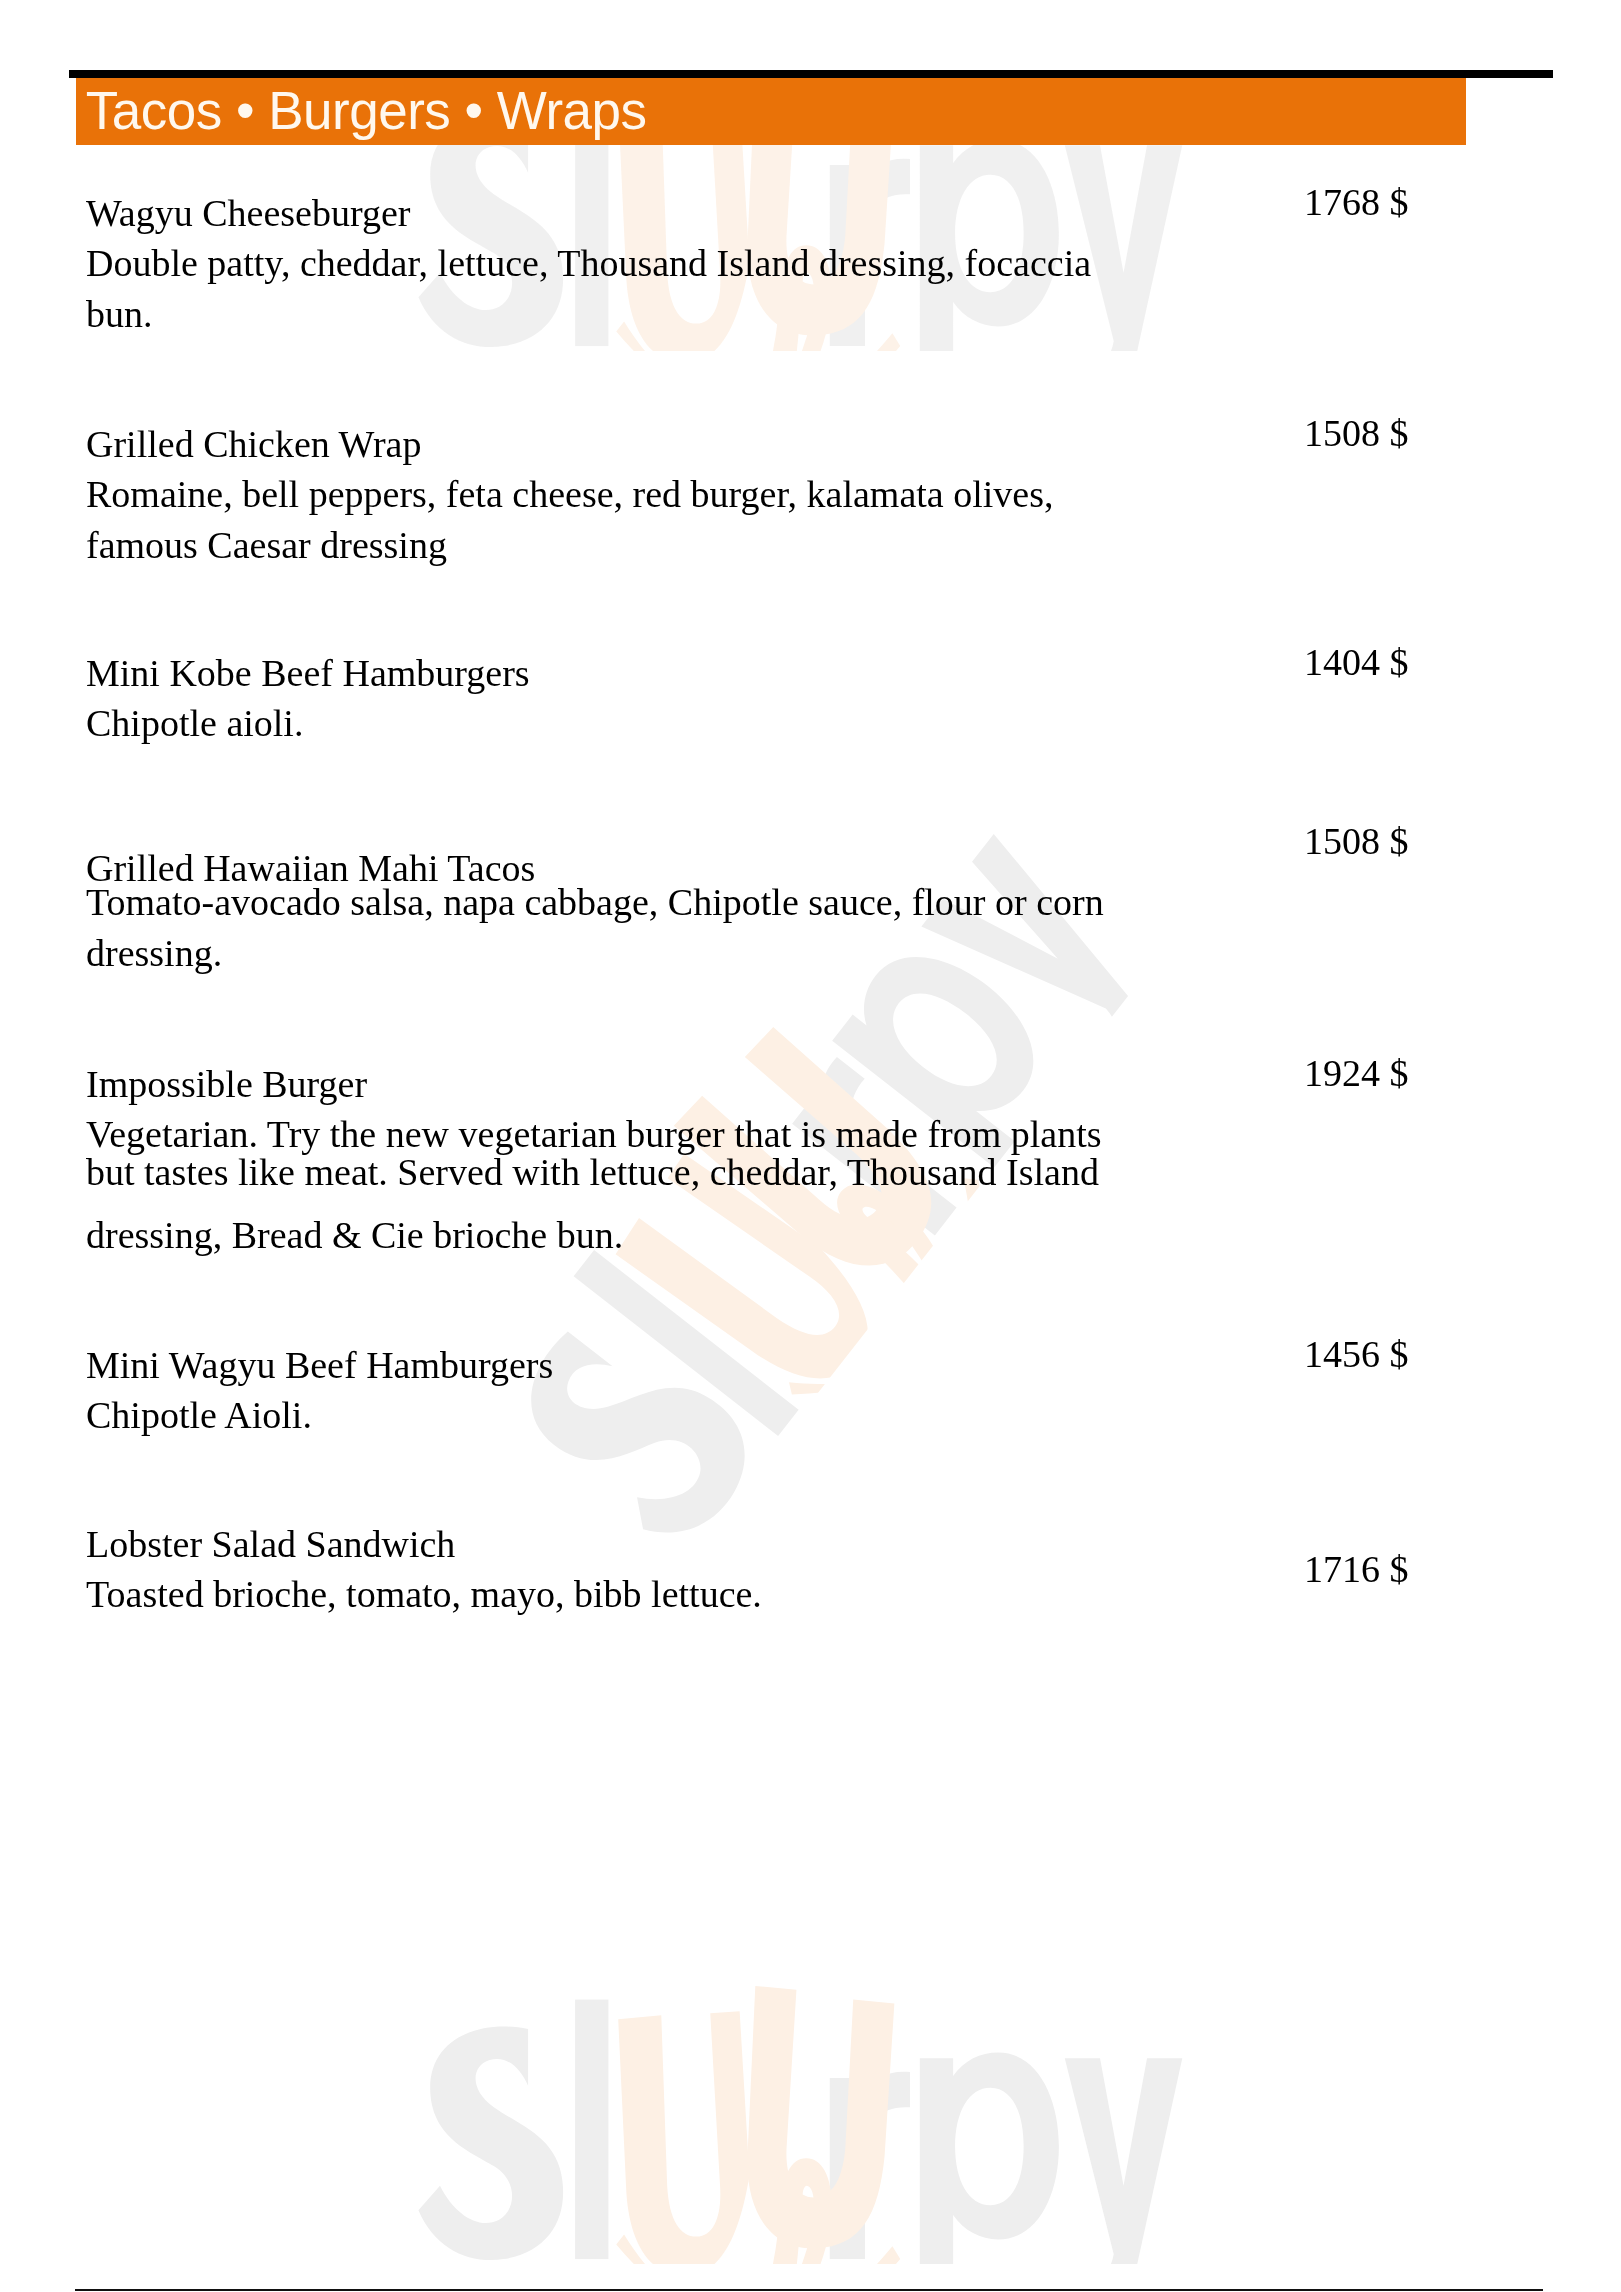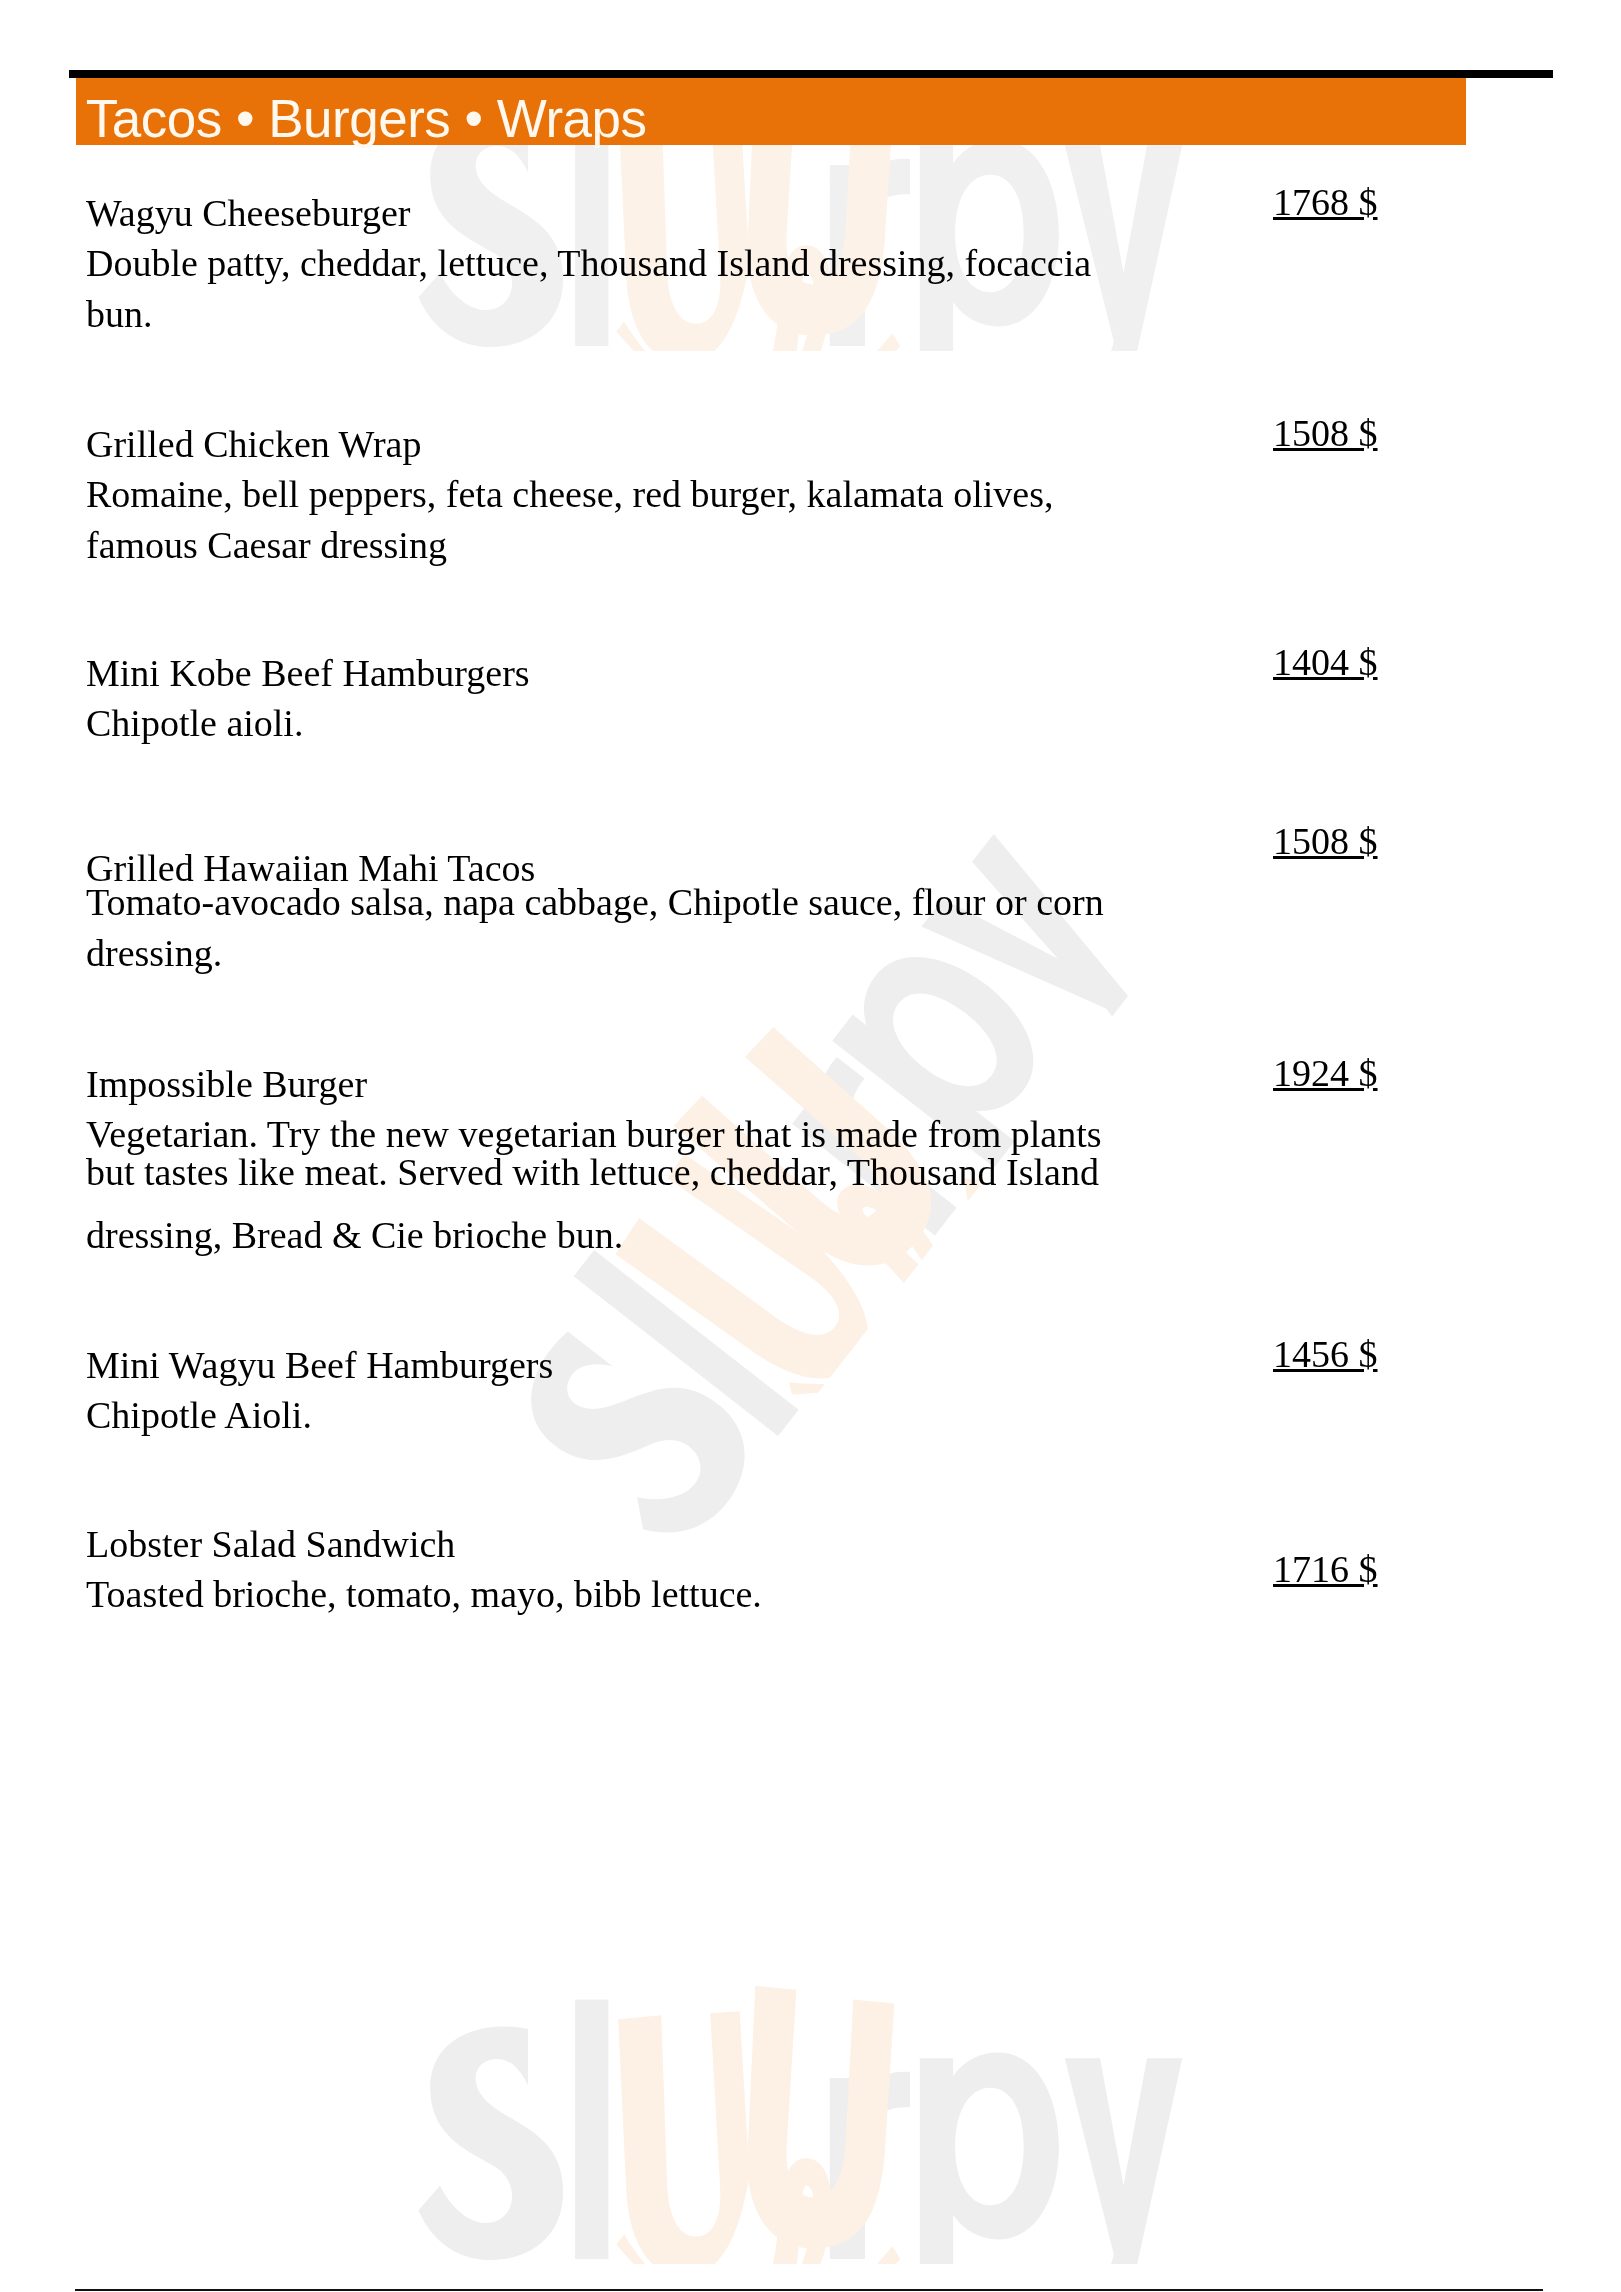--- a/index.html
+++ b/index.html
@@ -87,27 +87,26 @@
       left: 0;
       font-family: "Liberation Serif", serif;
       font-size: 38px;
       line-height: 50px;
       color: #000000;
       white-space: nowrap;
       margin-top: 11px;
     }
     .item-price {
       position: absolute;
-      left: 1187px;
+      left: 1218px;
       font-family: "Liberation Serif", serif;
       font-size: 38px;
       line-height: 50px;
       color: #000000;
       white-space: nowrap;
-      text-decoration: underline;
     }
   </style>
 </head>
 <body>
 
 <div class="watermark wm-top">
   <svg viewBox="0 0 830 290" xmlns="http://www.w3.org/2000/svg">
     <g fill="#EEEEEE">
 
       <path d="M120 50 C70 40 20 60 20 110 C20 160 60 175 85 190 C110 205 108 235 90 245 C70 255 45 240 30 210 L8 235 C25 275 60 290 95 285 C140 278 160 245 155 205 C150 160 110 148 85 130 C60 112 62 88 80 82 C98 76 112 90 120 108 Z"></path>
@@ -175,21 +174,21 @@
       <path d="M352 6 L394 10 L384 170 C382 200 392 222 412 222 C432 222 442 200 444 170 L452 20 L494 24 L484 180 C478 240 460 272 414 274 C370 276 342 240 344 180 Z"></path>
 
       <path d="M210 410 C260 470 320 505 380 500 C430 495 470 460 500 425 L492 412 C462 448 430 478 392 482 C420 440 430 400 430 370 C430 340 420 322 404 322 C388 322 380 340 378 370 C374 410 370 450 352 480 C300 488 255 460 218 400 Z M404 350 C410 350 412 360 412 372 C412 395 404 420 392 450 C396 420 398 392 400 372 C400 360 400 352 404 350 Z" transform="translate(0,-140)"></path>
     </g>
   </svg>
 </div>
 
 <div class="top-rule"></div>
 
 <div class="section-header" style="background: rgb(233, 114, 8);">
-  <span class="section-title" style="color: rgb(255, 248, 238); margin-top: 8px;">Tacos • Burgers • Wraps</span>
+  <span class="section-title" style="color: rgb(255, 248, 238);">Tacos • Burgers • Wraps</span>
 </div>
 
 <div class="menu-list">
 
   <div class="menu-item" style="top:177px;">
     <div class="item-line" style="top:0px;">Wagyu Cheeseburger</div>
     <div class="item-price" style="top:0px;">1768 $</div>
     <div class="item-line" style="top:50px;">Double patty, cheddar, lettuce, Thousand Island dressing, focaccia</div>
     <div class="item-line" style="top:101px;">bun.</div>
   </div>

